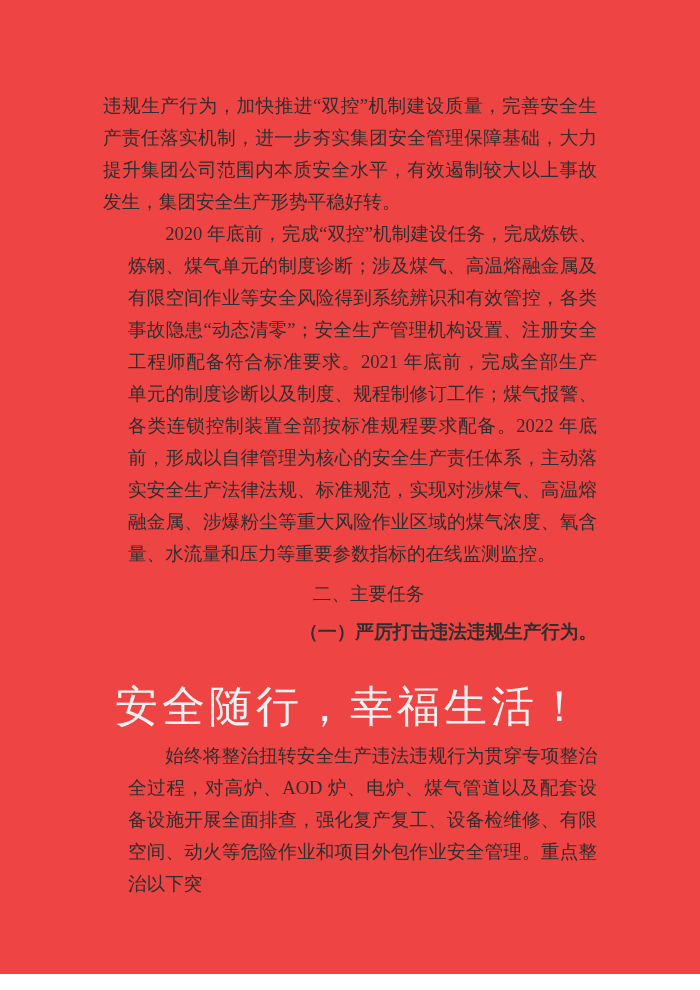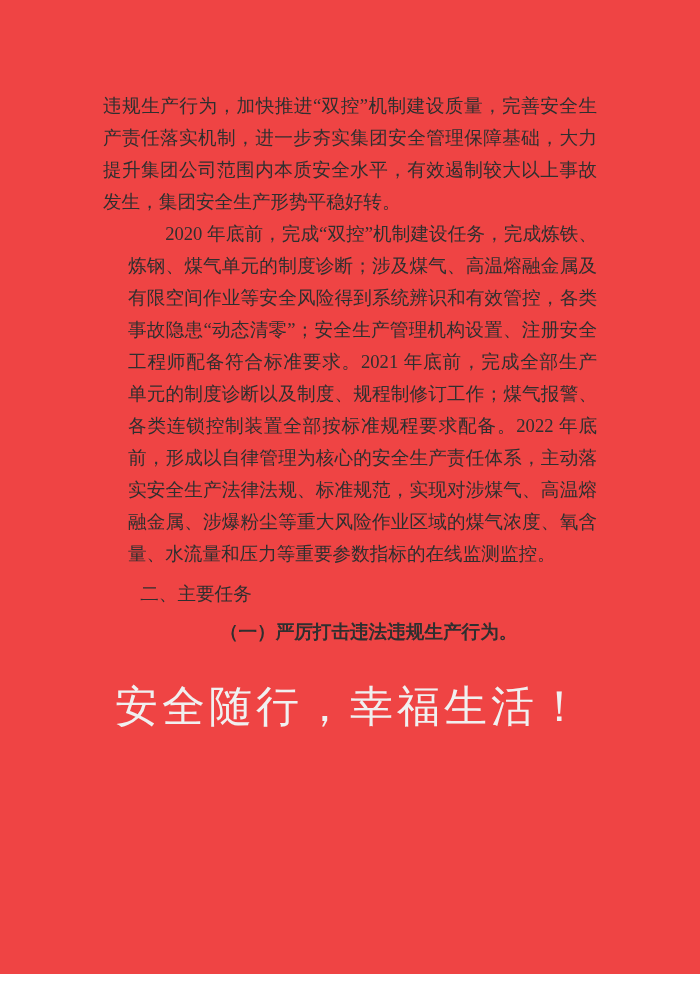--- a/index.html
+++ b/index.html
@@ -42,27 +42,27 @@
     text-align: justify;
     text-justify: inter-ideograph;
   }
   .indent {
     text-indent: 2em;
     margin-left: 25px;
   }
   .heading-2 {
     margin: 8px 0 0 0;
     text-indent: 2em;
-    text-align: left;
+    text-align: center;
     font-weight: normal;
   }
   .heading-3 {
     margin: 6px 0 0 0;
     text-indent: 2em;
-    text-align: center;
+    text-align: right;
     font-weight: bold;
   }
   .last-para {
     margin-top: 92px;
   }
 </style>
 </head>
 <body>
 
 <div class="page">
@@ -72,16 +72,17 @@
   <div class="content">
 
     <p class="para">违规生产行为，加快推进“双控”机制建设质量，完善安全生产责任落实机制，进一步夯实集团安全管理保障基础，大力提升集团公司范围内本质安全水平，有效遏制较大以上事故发生，集团安全生产形势平稳好转。</p>
 
     <p class="para indent">2020 年底前，完成“双控”机制建设任务，完成炼铁、炼钢、煤气单元的制度诊断；涉及煤气、高温熔融金属及有限空间作业等安全风险得到系统辨识和有效管控，各类事故隐患“动态清零”；安全生产管理机构设置、注册安全工程师配备符合标准要求。2021 年底前，完成全部生产单元的制度诊断以及制度、规程制修订工作；煤气报警、各类连锁控制装置全部按标准规程要求配备。2022 年底前，形成以自律管理为核心的安全生产责任体系，主动落实安全生产法律法规、标准规范，实现对涉煤气、高温熔融金属、涉爆粉尘等重大风险作业区域的煤气浓度、氧含量、水流量和压力等重要参数指标的在线监测监控。</p>
 
     <p class="heading-2">二、主要任务</p>
 
     <p class="heading-3">（一）严厉打击违法违规生产行为。</p>
 
+    <p class="para indent last-para">始终将整治扭转安全生产违法违规行为贯穿专项整治全过程，对高炉、AOD 炉、电炉、煤气管道以及配套设备设施开展全面排查，强化复产复工、设备检维修、有限空间、动火等危险作业和项目外包作业安全管理。重点整治以下突</p>
 
   </div>
 
 </div>
 
 </body></html>

